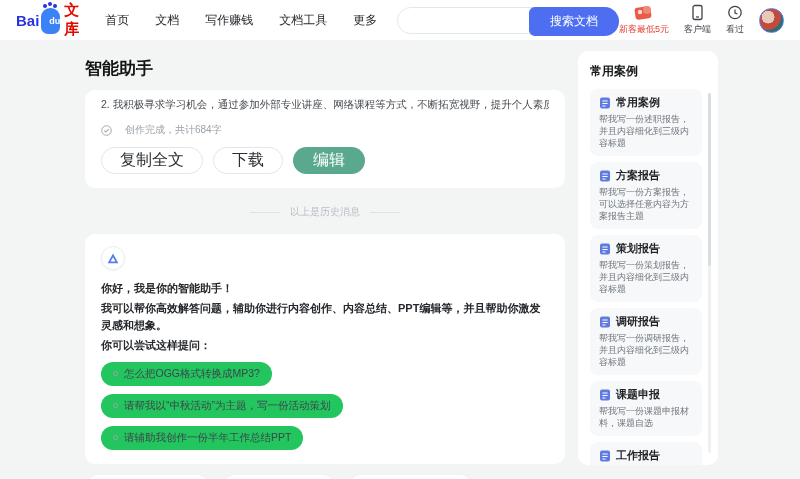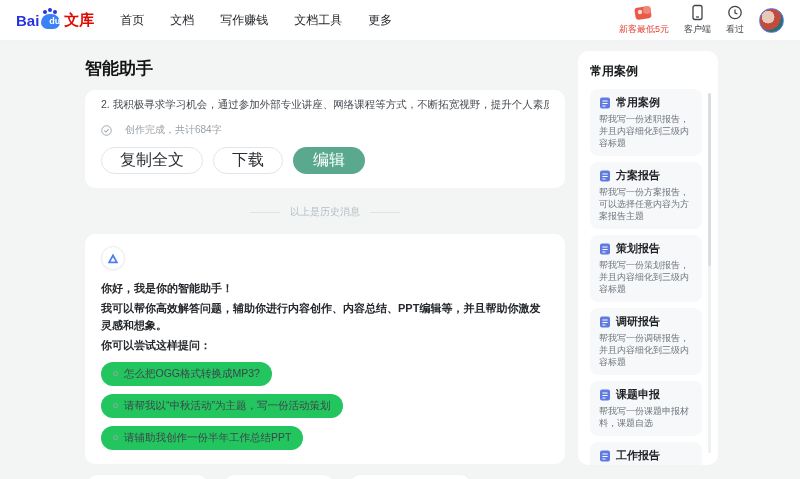--- a/index.html
+++ b/index.html
@@ -9,21 +9,21 @@
     background:#f2f5f4; color:#25282c;
   }
 
   
   .header {
     height:41px; background:#fff; display:flex; align-items:center;
     padding:0 16px; border-bottom:1px solid #f0f2f3;
   }
   .logo { display:flex; align-items:center; cursor:pointer; }
   .logo .bai { color:#2932e1; font-weight:bold; font-size:15px; }
-  .paw { position:relative; width:19px; height:15px; background:#3b82f6;
+  .paw { position:relative; width:19px; height:26px; background:#3b82f6;
     border-radius:9px 9px 7px 7px; margin:2px 1px 0 2px;
     display:flex; align-items:center; justify-content:center;padding-left:8px; }
   .paw::before { content:""; position:absolute; top:-4px; left:2px; width:4px; height:4px;
     border-radius:50%; background:#2932e1;
     box-shadow:5px -2px 0 #2932e1, 10px 0 0 #2932e1; }
   .paw .du { color:#fff; font-size:9px; font-weight:bold; line-height:1; }
   .logo .wenku { color:#e10900; font-weight:bold; font-size:15px; margin-left:3px; }
 
   .nav { display:flex; gap:26px; margin-left:26px;align-items:flex-end; }
   .nav-item { font-size:12px; color:#1f2226; cursor:pointer; white-space:nowrap; }
@@ -110,20 +110,24 @@
   </div>
 
   <nav class="nav">
     <span class="nav-item">首页</span>
     <span class="nav-item">文档</span>
     <span class="nav-item">写作赚钱</span>
     <span class="nav-item">文档工具</span>
     <span class="nav-item">更多</span>
   </nav>
 
+  <div class="search">
+    <input value="" style="">
+    <button class="search-btn">搜索文档</button>
+  </div>
 
   <div class="h-right">
     <div class="vcell">
       <svg width="24" height="17" viewBox="0 0 24 17">
         <rect x="3" y="3" width="16" height="12" rx="3" fill="#ea5a47" transform="rotate(-8 11 9)"></rect>
         <circle cx="15" cy="6" r="4" fill="#f0897a"></circle>
         <circle cx="8" cy="8" r="2.2" fill="#fbe0db"></circle>
       </svg>
       <span class="lbl red">新客最低5元</span>
     </div>

